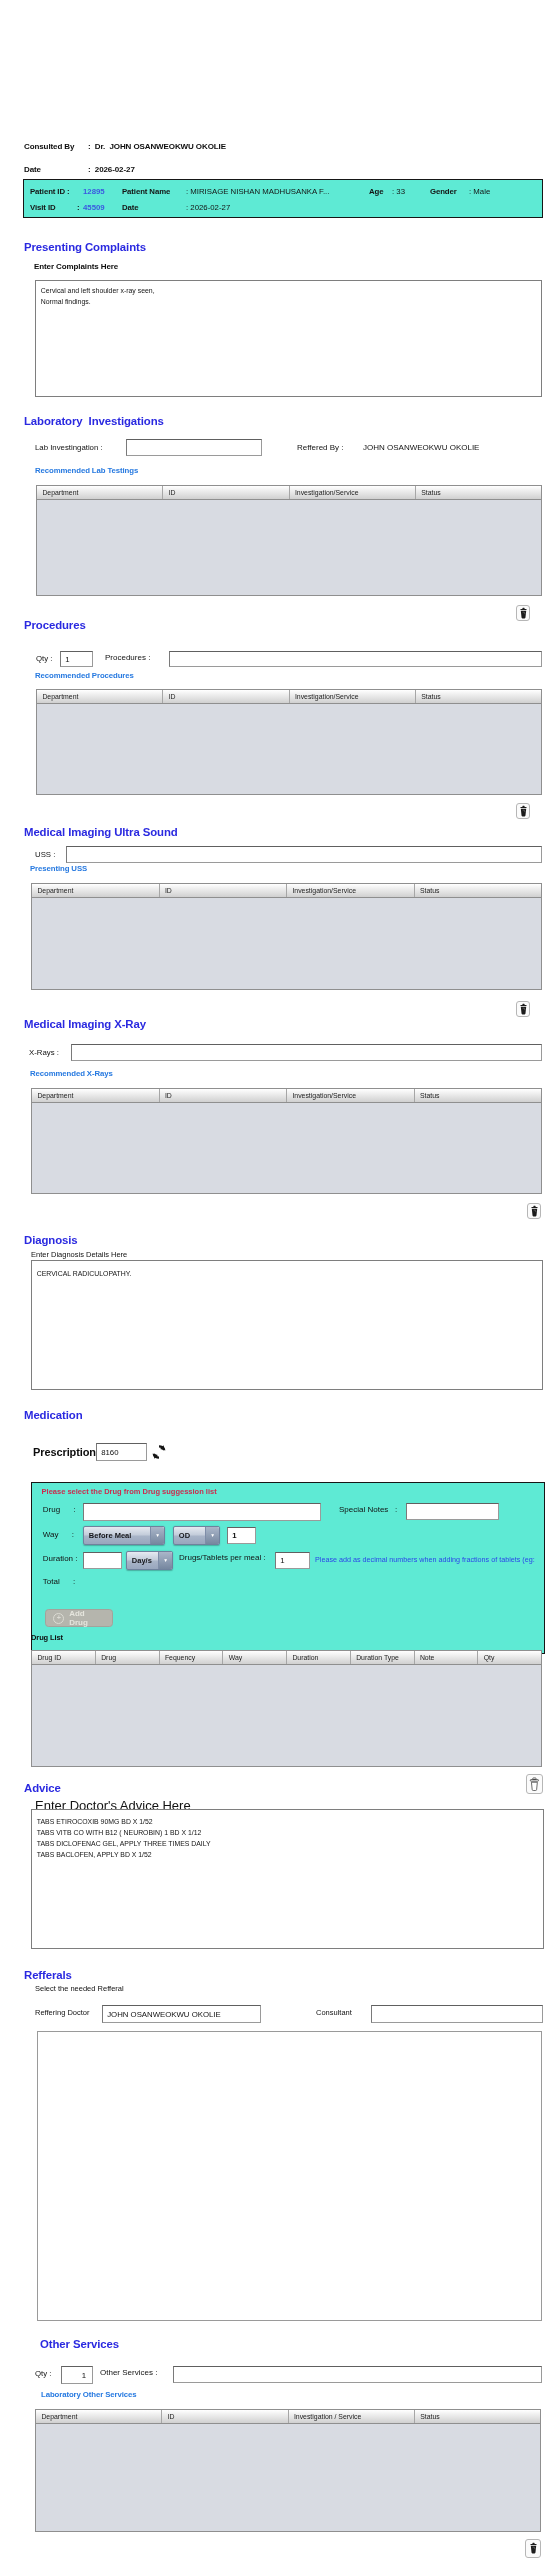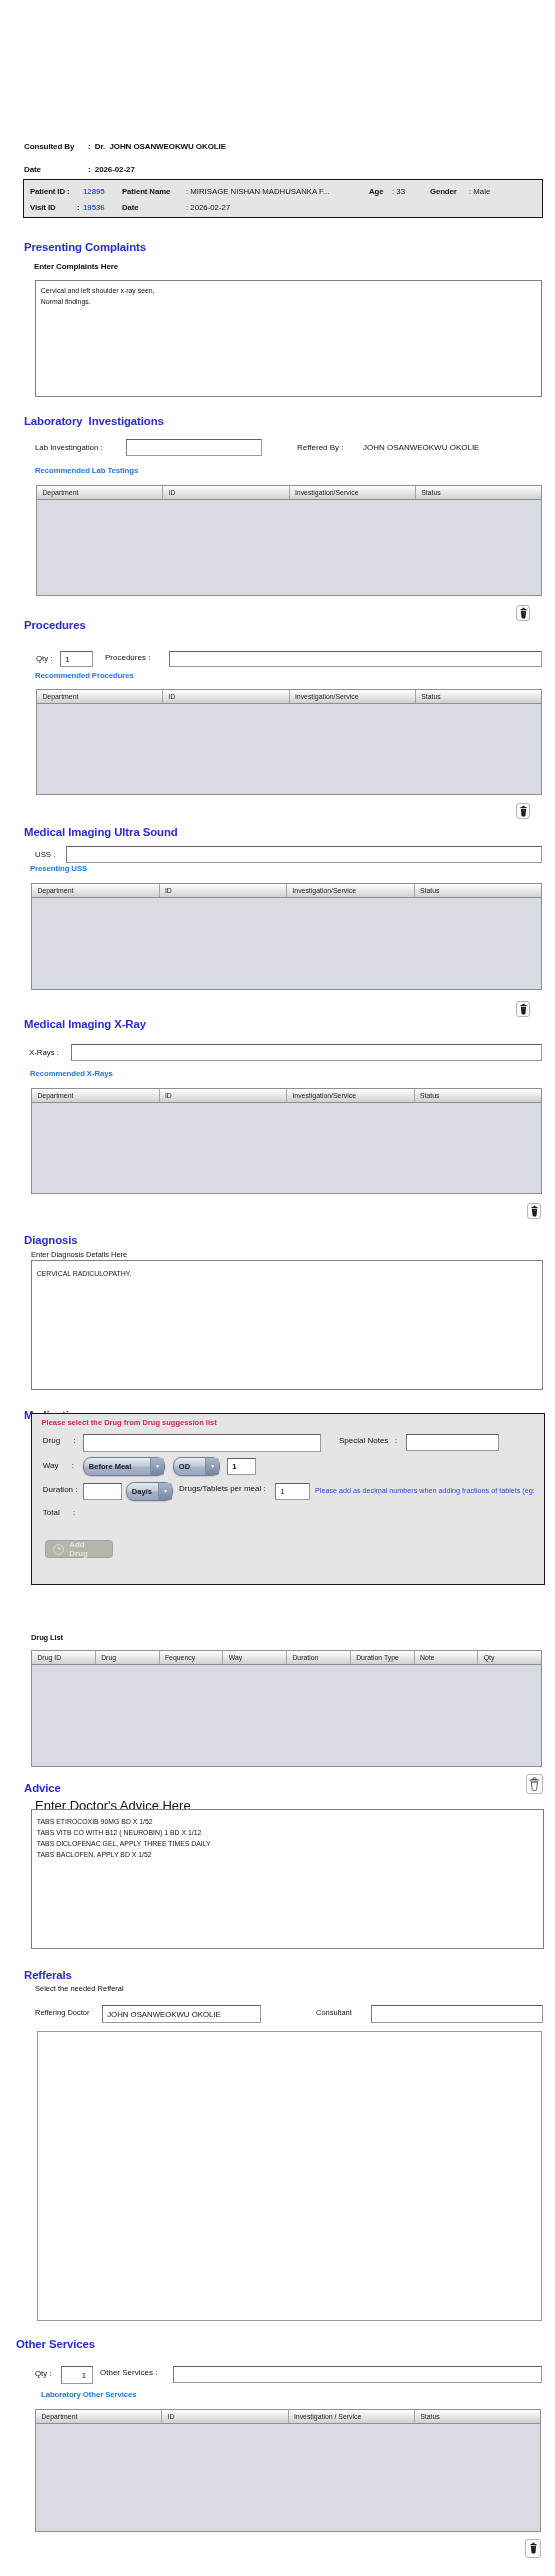--- a/index.html
+++ b/index.html
@@ -12,42 +12,42 @@
   .inp{position:absolute;background:#fff;border:0.6px solid #9a9a9a;border-top-color:#606060;border-left-color:#7a7a7a;
        box-sizing:border-box;font-size:7.8px;padding:0 4.2px;font-family:inherit;color:#111;outline:none;}
   .tarea{position:absolute;background:#fff;border:0.6px solid #7e7e7e;box-sizing:border-box;font-size:6.9px;
          line-height:10.2px;padding:5.4px 4.8px;color:#131313;white-space:pre;overflow:hidden;}
   .dtable{position:absolute;display:flex;flex-direction:column;border:0.6px solid #8f8f8f;background:#d8dbe2;box-sizing:border-box;}
   .dt-head{display:flex;height:13px;background:linear-gradient(#ffffff,#d0d0d0);border-bottom:0.6px solid #8f8f8f;flex:none;}
   .dt-cell{flex:1;display:flex;align-items:center;padding-left:5.4px;font-size:6.9px;color:#1c1c1c;
            border-right:0.6px solid #a6a6a6;overflow:hidden;white-space:pre;}
   .dt-cell:last-child{border-right:none;}
   .dt-body{flex:1;}
-  .dd{position:absolute;display:flex;align-items:center;box-sizing:border-box;border:0.6px solid #70819d;border-radius:8px;
+  .dd{position:absolute;display:flex;align-items:center;box-sizing:border-box;border:0.6px solid #70819d;border-radius:2px;
       background:linear-gradient(#e6eaf1,#c2cbd9 48%,#a9b5c8 52%,#98a6bd);font-size:7.5px;font-weight:bold;
       color:#15161a;padding-left:4.8px;box-shadow:0 0.6px 1.2px rgba(0,0,0,.25);white-space:pre;}
   .dd .arr{margin-left:auto;align-self:stretch;width:12.6px;border-left:0.6px solid #7e8da8;border-radius:0 1.8px 1.8px 0;
       background:linear-gradient(#aab6c9,#76879f);color:#fff;font-size:4.8px;display:flex;align-items:center;justify-content:center;}
   .icon-btn{position:absolute;background:#fbfbfb;border:0.6px solid #b6b6b6;border-radius:3px;display:flex;
       align-items:center;justify-content:center;box-sizing:border-box;cursor:pointer;}
   .badd{position:absolute;display:flex;align-items:center;gap:4.8px;background:#b5b5ad;border:0.6px solid #a3a39b;
       border-radius:3.6px;color:#e5e5dd;font-weight:bold;font-size:8px;padding:0 7.8px;box-sizing:border-box;}
   .badd .plus{width:9px;height:9px;border:1.2px solid #dcdcd4;border-radius:50%;display:flex;align-items:center;
       justify-content:center;font-size:7.2px;line-height:1;color:#dcdcd4;flex:none;}
   .pb{position:absolute;white-space:pre;font-size:7.8px;color:#141414;}
   .pbb{font-weight:bold;letter-spacing:-0.1px;}
   .pbl{color:#3b5ae0;font-weight:bold;}
   .hdrbox{position:absolute;left:10.8px;top:13.7px;width:469px;height:117px;background:#efeeef;}
   .logobox{position:absolute;left:338px;top:6px;width:148px;height:127px;background:#fdfdfd;}
   .hline{position:absolute;left:50px;top:57px;width:238px;height:1.2px;background:#ad6a6a;}
   .hdrtitle{position:absolute;left:50px;top:45px;font-size:8px;font-weight:bold;color:#3a3a3a;white-space:pre;letter-spacing:-0.1px;}
   .hdrline{position:absolute;left:50px;font-size:7.5px;color:#2e2e2e;white-space:pre;letter-spacing:-0.1px;}
   .redtxt{position:absolute;white-space:pre;font-size:7.5px;font-weight:bold;color:#cc2b4e;}
   .bluetxt{position:absolute;white-space:pre;font-size:7.2px;color:#2b46e8;overflow:hidden;}
-  .blackbox{position:absolute;border:1.2px solid #161616;background:#e5e5e5;box-sizing:border-box;}
+  .blackbox{position:absolute;border:1.2px solid #161616;background:#5eead4;box-sizing:border-box;}
   .bigbox{position:absolute;border:0.6px solid #9a9a9a;background:#fff;box-sizing:border-box;}
 </style>
 </head>
 <body>
 
 <div class="page">
 
 
   <div class="lblb" style="left:24px;top:142px">Consulted By</div>
   <div class="lblb" style="left:88px;top:142px">:  Dr.  JOHN OSANWEOKWU OKOLIE</div>
@@ -58,21 +58,21 @@
     <span class="pb pbb" style="left:6px;top:6.6px">Patient ID :</span>
     <span class="pb pbl" style="left:59px;top:6.6px">12895</span>
     <span class="pb pbb" style="left:98px;top:6.6px">Patient Name</span>
     <span class="pb" style="left:162px;top:6.6px">: MIRISAGE NISHAN MADHUSANKA F...</span>
     <span class="pb pbb" style="left:345px;top:6.6px">Age</span>
     <span class="pb" style="left:368px;top:6.6px">: 33</span>
     <span class="pb pbb" style="left:406px;top:6.6px">Gender</span>
     <span class="pb" style="left:445px;top:6.6px">: Male</span>
     <span class="pb pbb" style="left:6px;top:23px">Visit ID</span>
     <span class="pb pbb" style="left:53px;top:23px">:</span>
-    <span class="pb pbl" style="left:59px;top:23px">19536</span>
+    <span class="pb pbl" style="left:59px;top:23px">45509</span>
     <span class="pb pbb" style="left:98px;top:23px">Date</span>
     <span class="pb" style="left:162px;top:23px">: 2026-02-27</span>
   </div>
 
   <div class="h1" style="left:24px;top:241px">Presenting Complaints</div>
   <div class="lblb" style="left:34px;top:262px">Enter Complaints Here</div>
   <div class="tarea" style="left:35px;top:280px;width:507px;height:117px"><span>Cervical and left shoulder x-ray seen,</span>
 <span>Normal findings.</span></div>
 
   <div class="h1" style="left:24px;top:415px">Laboratory  Investigations</div>
@@ -175,21 +175,21 @@
   <div class="lblb" style="left:33px;top:1446px;font-size:11px">Prescription ID :</div>
   <input class="inp" style="left: 96px; top: 1443px; width: 51px; height: 18px;" value="8160">
   <div class="icon-btn" style="left:150px;top:1442px;width:18px;height:20px;border:none;background:transparent">
     <svg width="16" height="16" viewBox="0 0 24 24">
       <path d="M12 3.6 a8.4 8.4 0 0 1 7.8 5.4" stroke="#141414" stroke-width="3.6" fill="none"></path>
       <path d="M12 20.4 a8.4 8.4 0 0 1 -7.8 -5.4" stroke="#141414" stroke-width="3.6" fill="none"></path>
       <polygon points="18.6,1.8 21.6,9.6 13.8,7.4" fill="#141414"></polygon>
       <polygon points="5.4,22.2 2.4,14.4 10.2,16.6" fill="#141414"></polygon>
     </svg>
   </div>
-  <div class="blackbox" style="left:31px;top:1413px;width:514px;height:172px">
+  <div class="blackbox" style="left:31px;top:1482px;width:514px;height:172px">
     <div class="redtxt" style="left:9.6px;top:3.6px">Please select the Drug from Drug suggession list</div>
     <div class="lbl" style="left:10.8px;top:22px;font-size:8px">Drug      :</div>
     <input class="inp" style="left: 51px; top: 20px; width: 238px; height: 18px;" value="">
     <div class="lbl" style="left:307px;top:22px;font-size:8px">Special Notes   :</div>
     <input class="inp" style="left: 374px; top: 20.3px; width: 93px; height: 16.7px;" value="">
     <div class="lbl" style="left:10.8px;top:47px;font-size:8px">Way      :</div>
     <div class="dd" style="left:51px;top:43px;width:82px;height:18.5px">
       <span>Before Meal</span>
       <span class="arr">▼</span>
     </div>
@@ -243,21 +243,21 @@
 <span>TABS BACLOFEN, APPLY BD X 1/52</span></div>
 
   <div class="h1" style="left:24px;top:1969px">Refferals</div>
   <div class="lbl" style="left:35px;top:1984px;font-size:7.5px">Select the needed Refferal</div>
   <div class="lbl" style="left:35px;top:2008px;font-size:7.5px">Reffering Doctor</div>
   <input class="inp" style="left: 102px; top: 2005px; width: 159px; height: 18px;" value="JOHN OSANWEOKWU OKOLIE">
   <div class="lbl" style="left:316px;top:2008px;font-size:7.5px">Consultant</div>
   <input class="inp" style="left: 371px; top: 2005px; width: 172px; height: 18px;" value="">
   <div class="bigbox" style="left:37px;top:2031px;width:505px;height:290px"></div>
 
-  <div class="h1" style="left:16px;top:2338px">Other Services</div>
+  <div class="h1" style="left:40px;top:2338px">Other Services</div>
   <div class="lbl" style="left:35px;top:2369px">Qty :</div>
   <input class="inp" style="left: 61px; top: 2366px; width: 32px; height: 18px; text-align: right; padding-right: 6px;" value="1">
   <div class="lbl" style="left:100px;top:2368px;font-size:8px">Other Services :</div>
   <input class="inp" style="left: 173px; top: 2366px; width: 369px; height: 17.3px;" value="">
   <div class="rec" style="left:41px;top:2390px">Laboratory Other Services</div>
   <div class="dtable" style="left:35px;top:2409px;width:506px;height:123px">
     <div class="dt-head">
       <div class="dt-cell">Department</div>
       <div class="dt-cell">ID</div>
       <div class="dt-cell">Investigation / Service</div>

